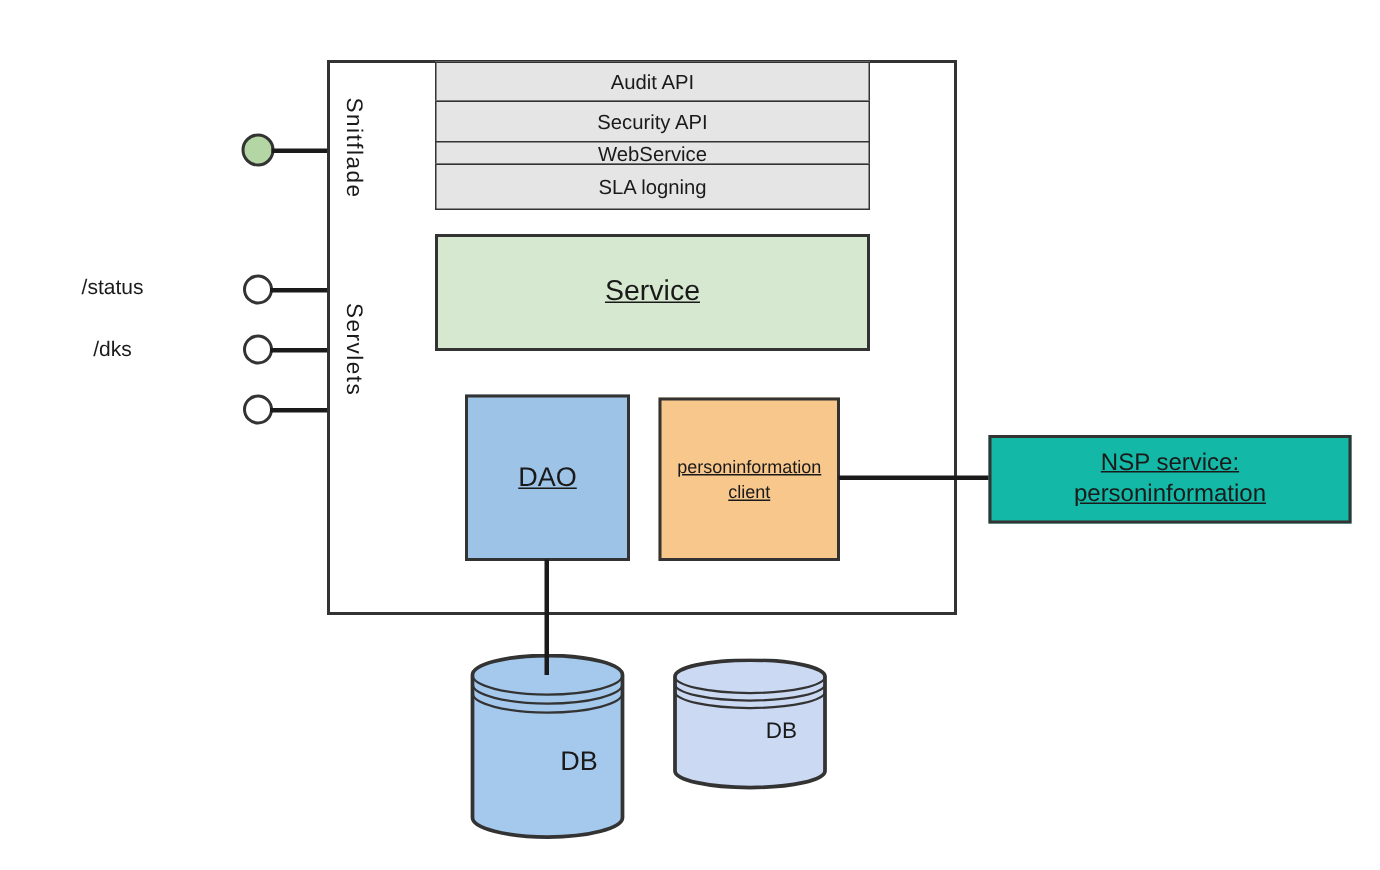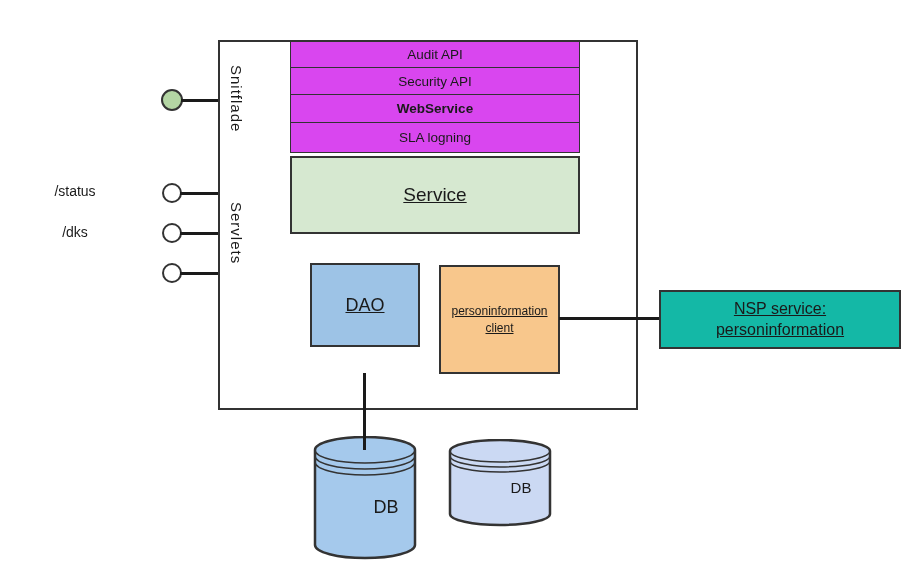--- a/index.html
+++ b/index.html
@@ -11,27 +11,27 @@
   .box{border:2px solid #333333;display:flex;align-items:center;justify-content:center;text-align:center;text-decoration:underline;}
   .main-box{left:218px;top:40px;width:420px;height:370px;border:2.5px solid #333333;background:#ffffff;}
   .vlabel{
     writing-mode:vertical-rl;display:flex;align-items:center;justify-content:center;
     font-size:15px;letter-spacing:1px;color:#1a1a1a;
   }
   .vlabel-snitflade{left:223px;top:54px;width:26px;height:90px;}
   .vlabel-servlets{left:223px;top:189px;width:26px;height:88px;}
   .stack{left:290px;top:41px;width:290px;}
   .layer{
-    box-sizing:border-box;border:1.5px solid #333333;background:#d946ef;margin-top:-1.5px;
+    box-sizing:border-box;border:1.5px solid #333333;background:#e5e5e5;margin-top:-1.5px;
     display:flex;align-items:center;justify-content:center;font-size:13.5px;
   }
   .layer:first-child{margin-top:0;}
-  .layer-0{height:27px;}.layer-1{height:29px;}.layer-2{height:29px;font-weight:bold;}.layer-3{height:31px;}
+  .layer-0{height:27px;}.layer-1{height:29px;}.layer-2{height:16px;}.layer-3{height:31px;}
   .service-box{left:290px;top:156px;width:290px;height:78px;background:#d6e8d0;border:2px solid #333333;font-size:19px;}
-  .dao-box{left:310px;top:263px;width:110px;height:84px;background:#9dc3e6;border:2px solid #333333;font-size:18px;}
+  .dao-box{left:310px;top:263px;width:110px;height:111px;background:#9dc3e6;border:2px solid #333333;font-size:18px;}
   .client-box{left:439px;top:265px;width:121px;height:109px;background:#f8c78c;border:2px solid #333333;font-size:12px;line-height:1.35;}
   .nsp-box{left:659px;top:290px;width:242px;height:59px;background:#14b8a6;border:2px solid #333333;font-size:16px;line-height:1.3;}
   .endpoint-label{left:15px;width:120px;text-align:center;font-size:14px;line-height:18px;}
   .circle{border-radius:50%;border:2px solid #333333;background:#ffffff;}
   .circle-green{left:161px;top:89px;width:22px;height:22px;background:#b4d6a4;}
   .circle-status{left:162px;top:183px;width:20px;height:20px;}
   .circle-dks{left:162px;top:223px;width:20px;height:20px;}
   .circle-wsdl{left:162px;top:263px;width:20px;height:20px;}
   .hline{background:#1a1a1a;height:2.5px;}
   .vline{background:#1a1a1a;width:2.5px;}

